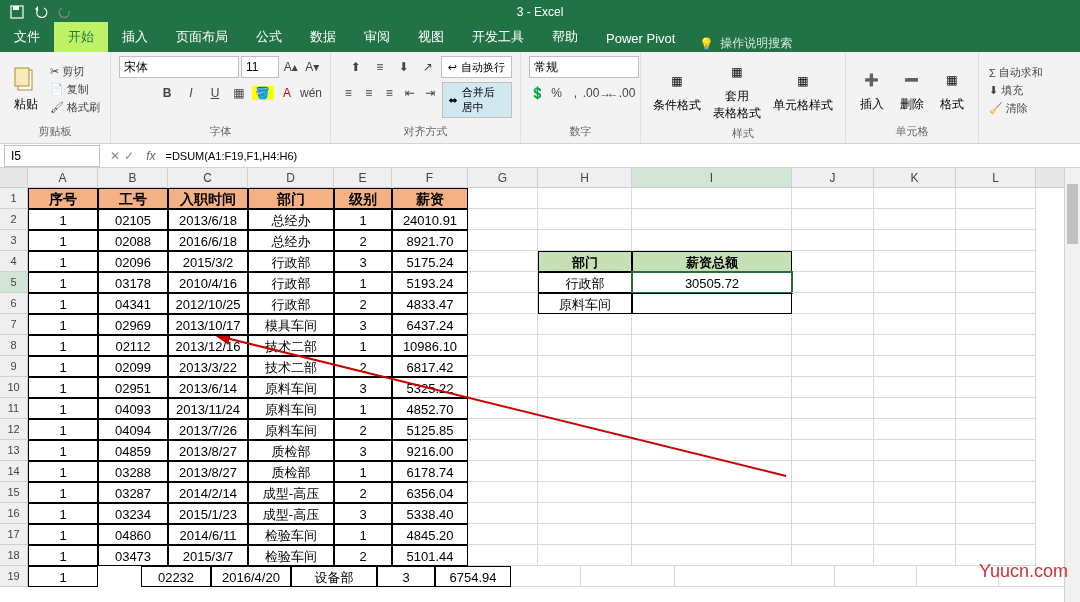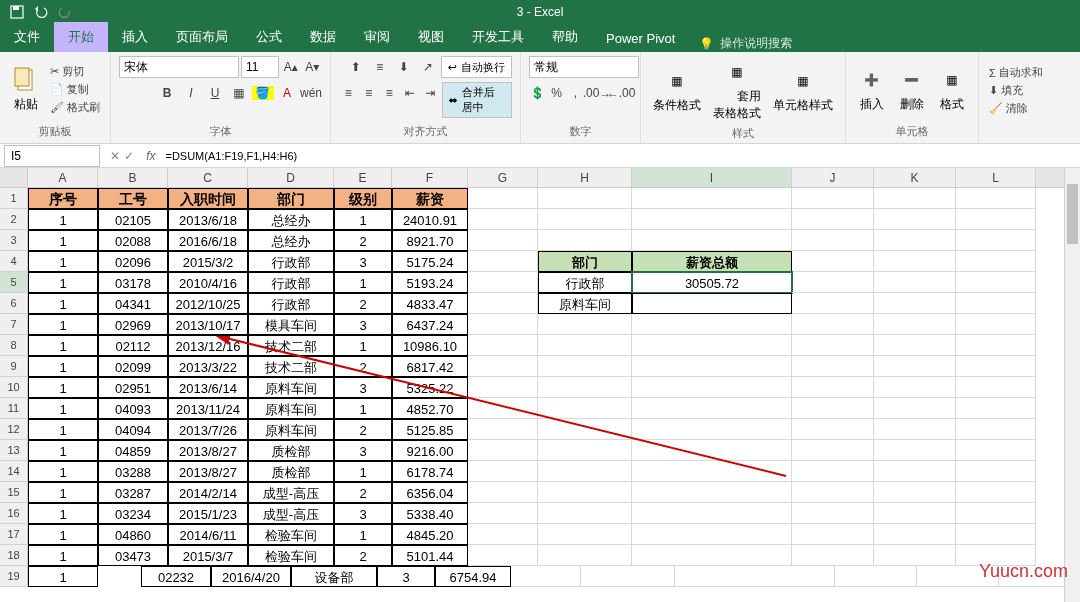--- a/index.html
+++ b/index.html
@@ -3,21 +3,21 @@
 <meta charset="utf-8">
 <style>
 * { box-sizing: border-box; margin: 0; padding: 0; font-family: "Microsoft YaHei", Arial, sans-serif; }
 body { background: #fff; width: 1080px; height: 602px; overflow: hidden; position: relative; font-size: 12px; }
 .titlebar { background: #217346; height: 24px; display: flex; align-items: center; color: #fff; }
 .titlebar .qat { display: flex; gap: 6px; padding: 0 8px; align-items: center; }
 .titlebar .title { position: absolute; left: 50%; transform: translateX(-50%); font-size: 12px; }
 .qat-btn { width: 18px; height: 18px; display: flex; align-items: center; justify-content: center; cursor: pointer; }
 .tabs { background: #217346; display: flex; height: 28px; align-items: flex-end; }
 .tab { padding: 6px 14px; color: #fff; font-size: 13px; cursor: pointer; }
-.tab.active { background: #c4b5fd; color: #217346; margin-top: 48px; }
+.tab.active { background: #bef264; color: #217346; margin-top: 48px; }
 .tellme { display: flex; align-items: center; color: #d5e8dd; padding: 0 10px; gap: 6px; }
 .ribbon { background: #f3f3f3; height: 92px; border-bottom: 1px solid #d4d4d4; display: flex; }
 .group { border-right: 1px solid #e0e0e0; padding: 4px 8px 2px; display: flex; flex-direction: column; justify-content: space-between; }
 .group-label { text-align: center; font-size: 11px; color: #666; padding: 2px 0; }
 .group-body { flex: 1; display: flex; gap: 4px; align-items: center; }
 .big-btn { display: flex; flex-direction: column; align-items: center; gap: 2px; padding: 2px 4px; cursor: pointer; }
 .big-btn .icn { width: 28px; height: 28px; display: flex; align-items: center; justify-content: center; }
 .small-row { display: flex; align-items: center; gap: 3px; font-size: 11px; color: #444; padding: 1px 2px; cursor: pointer; }
 .vert-stack { display: flex; flex-direction: column; gap: 1px; }
 .font-select { border: 1px solid #c0c0c0; background: #fff; height: 22px; font-size: 12px; padding: 0 4px; }
@@ -187,21 +187,21 @@
   </div>
 
   <div class="group">
     <div class="group-body">
       <div class="big-btn">
           <div class="icn">▦</div>
           <span>条件格式</span>
         </div>
       <div class="big-btn">
           <div class="icn">▦</div>
-          <span style="white-space:pre;text-align:right">套用
+          <span style="white-space:pre;text-align:center">套用
 表格格式</span>
         </div>
       <div class="big-btn">
           <div class="icn">▦</div>
           <span>单元格样式</span>
         </div>
     </div>
     <div class="group-label">样式</div>
   </div>
 

